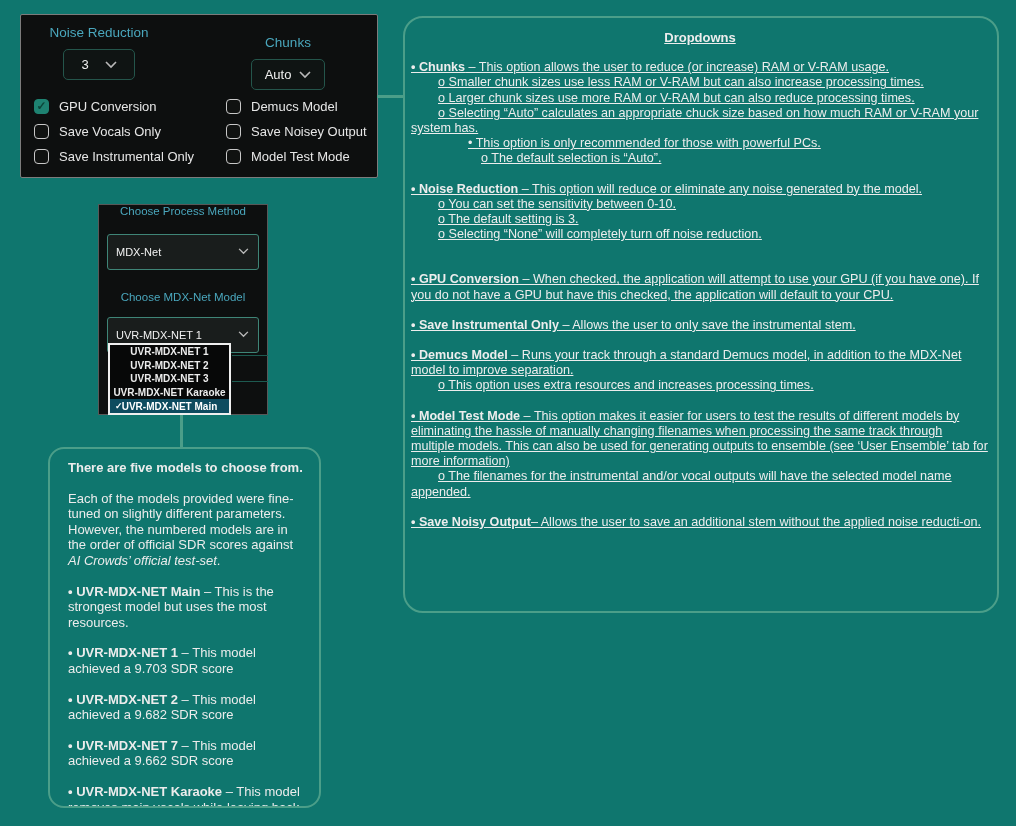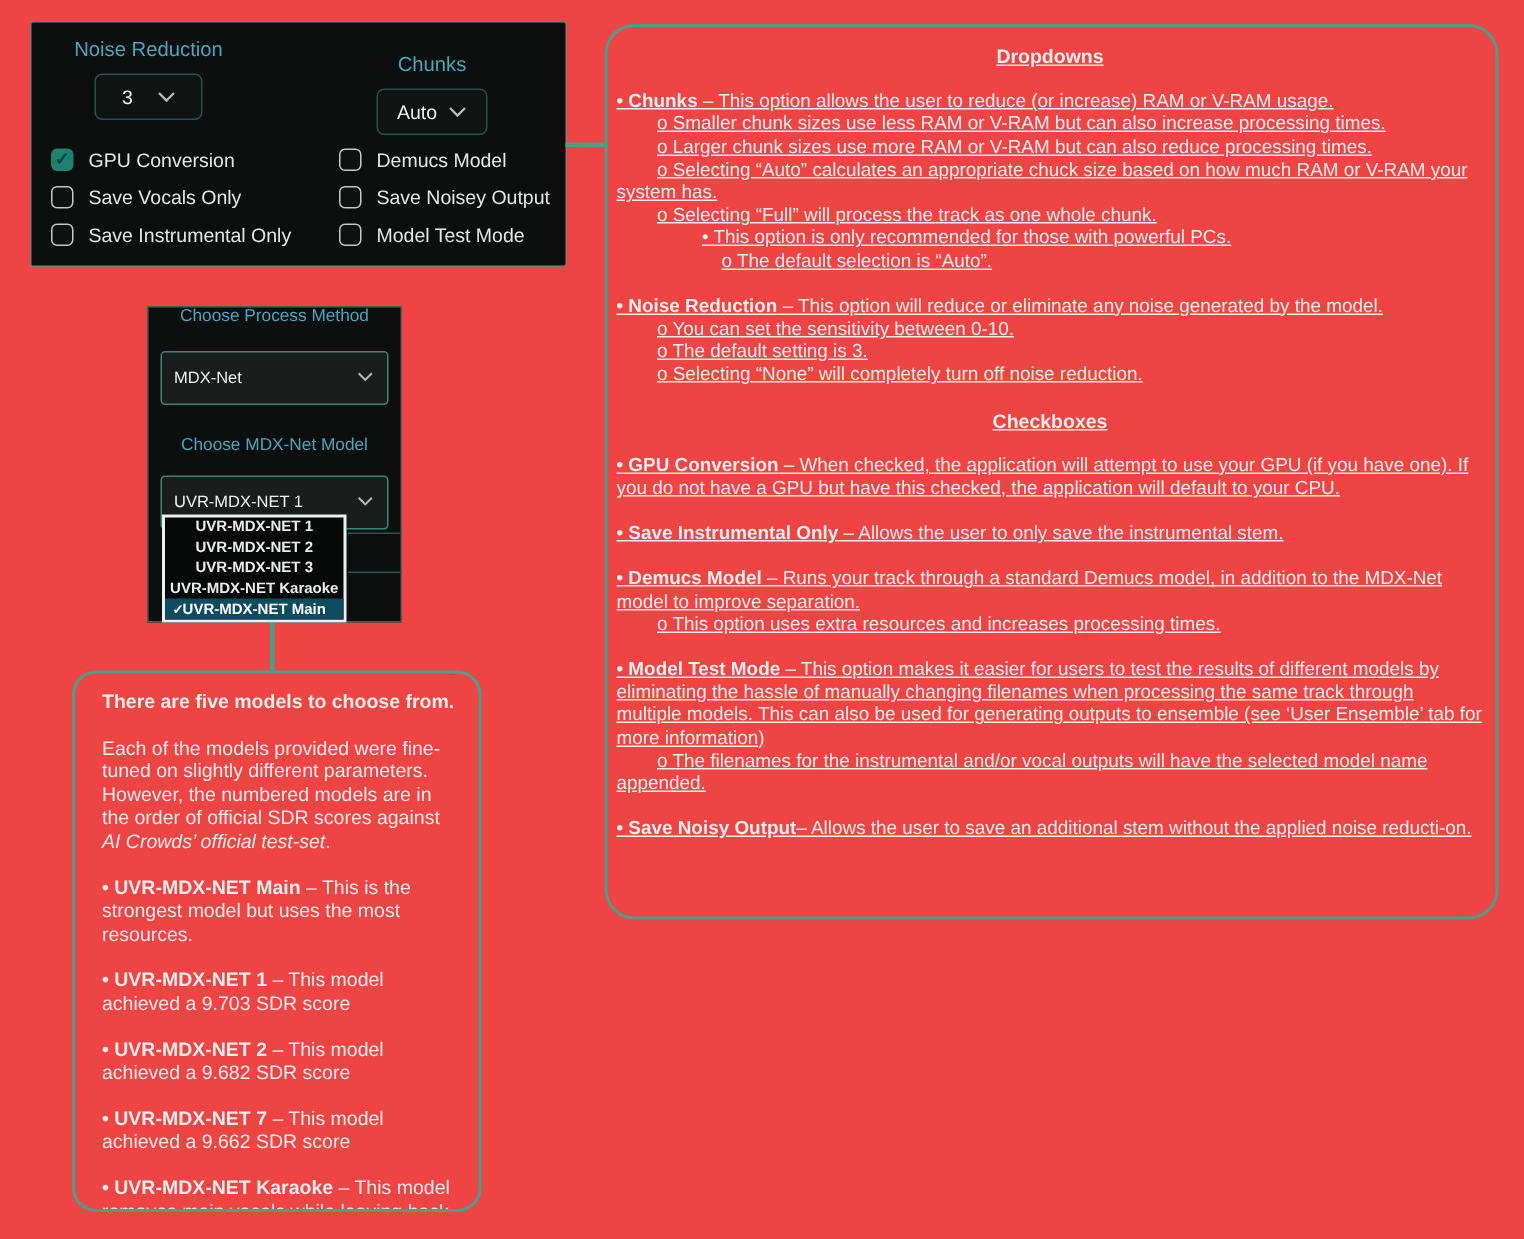--- a/index.html
+++ b/index.html
@@ -1,19 +1,19 @@
 <!DOCTYPE html>
 <html><head>
 <meta charset="utf-8">
 <style>
   * { margin:0; padding:0; box-sizing:border-box; }
   html,body { background:#0b0b0b; }
   .stage {
     position:relative; width:1016px; height:826px;
-    background:#ef4444; overflow:hidden;
+    background:#0f766e; overflow:hidden;
     font-family:"Liberation Sans", sans-serif;
     color:#e9e9e9;
   }
 
   
   .settings-panel {
     position:absolute; left:20px; top:14px; width:358px; height:164px;
     background:#0d0f0f; border:1px solid #7c7c7c; border-radius:2px;
   }
   .field { position:absolute; text-align:center; }
@@ -218,30 +218,28 @@
   </aside>
 
   <aside class="doc-panel">
     <div id="doc-lines">
         <div class="doc-heading">Dropdowns</div>
         <div class="gap"></div>
         <div class="doc-line ind0"><span class="b">• Chunks</span><span> – This option allows the user to reduce (or increase) RAM or V-RAM usage.</span></div>
         <div class="doc-line ind1"><span>o Smaller chunk sizes use less RAM or V-RAM but can also increase processing times.</span></div>
         <div class="doc-line ind1"><span>o Larger chunk sizes use more RAM or V-RAM but can also reduce processing times.</span></div>
         <div class="doc-line ind1"><span>o Selecting “Auto” calculates an appropriate chuck size based on how much RAM or V-RAM your system has.</span></div>
-        <div class="doc-line ind1"><span>o Selecting “Full” will process the track as one whole chunk.</span></div>
         <div class="doc-line ind2"><span>• This option is only recommended for those with powerful PCs.</span></div>
         <div class="doc-line ind3"><span>o The default selection is “Auto”.</span></div>
         <div class="gap"></div>
         <div class="doc-line ind0"><span class="b">• Noise Reduction</span><span> – This option will reduce or eliminate any noise generated by the model.</span></div>
         <div class="doc-line ind1"><span>o You can set the sensitivity between 0-10.</span></div>
         <div class="doc-line ind1"><span>o The default setting is 3.</span></div>
         <div class="doc-line ind1"><span>o Selecting “None” will completely turn off noise reduction.</span></div>
         <div class="gap"></div>
-        <div class="doc-heading">Checkboxes</div>
         <div class="gap"></div>
         <div class="doc-line ind0"><span class="b">• GPU Conversion</span><span> – When checked, the application will attempt to use your GPU (if you have one). If you do not have a GPU but have this checked, the application will default to your CPU.</span></div>
         <div class="gap"></div>
         <div class="doc-line ind0"><span class="b">• Save Instrumental Only</span><span> – Allows the user to only save the instrumental stem.</span></div>
         <div class="gap"></div>
         <div class="doc-line ind0"><span class="b">• Demucs Model</span><span> – Runs your track through a standard Demucs model, in addition to the MDX-Net model to improve separation.</span></div>
         <div class="doc-line ind1"><span>o This option uses extra resources and increases processing times.</span></div>
         <div class="gap"></div>
         <div class="doc-line ind0"><span class="b">• Model Test Mode</span><span> – This option makes it easier for users to test the results of different models by eliminating the hassle of manually changing filenames when processing the same track through multiple models. This can also be used for generating outputs to ensemble (see ‘User Ensemble’ tab for more information)</span></div>
         <div class="doc-line ind1"><span>o The filenames for the instrumental and/or vocal outputs will have the selected model name appended.</span></div>

